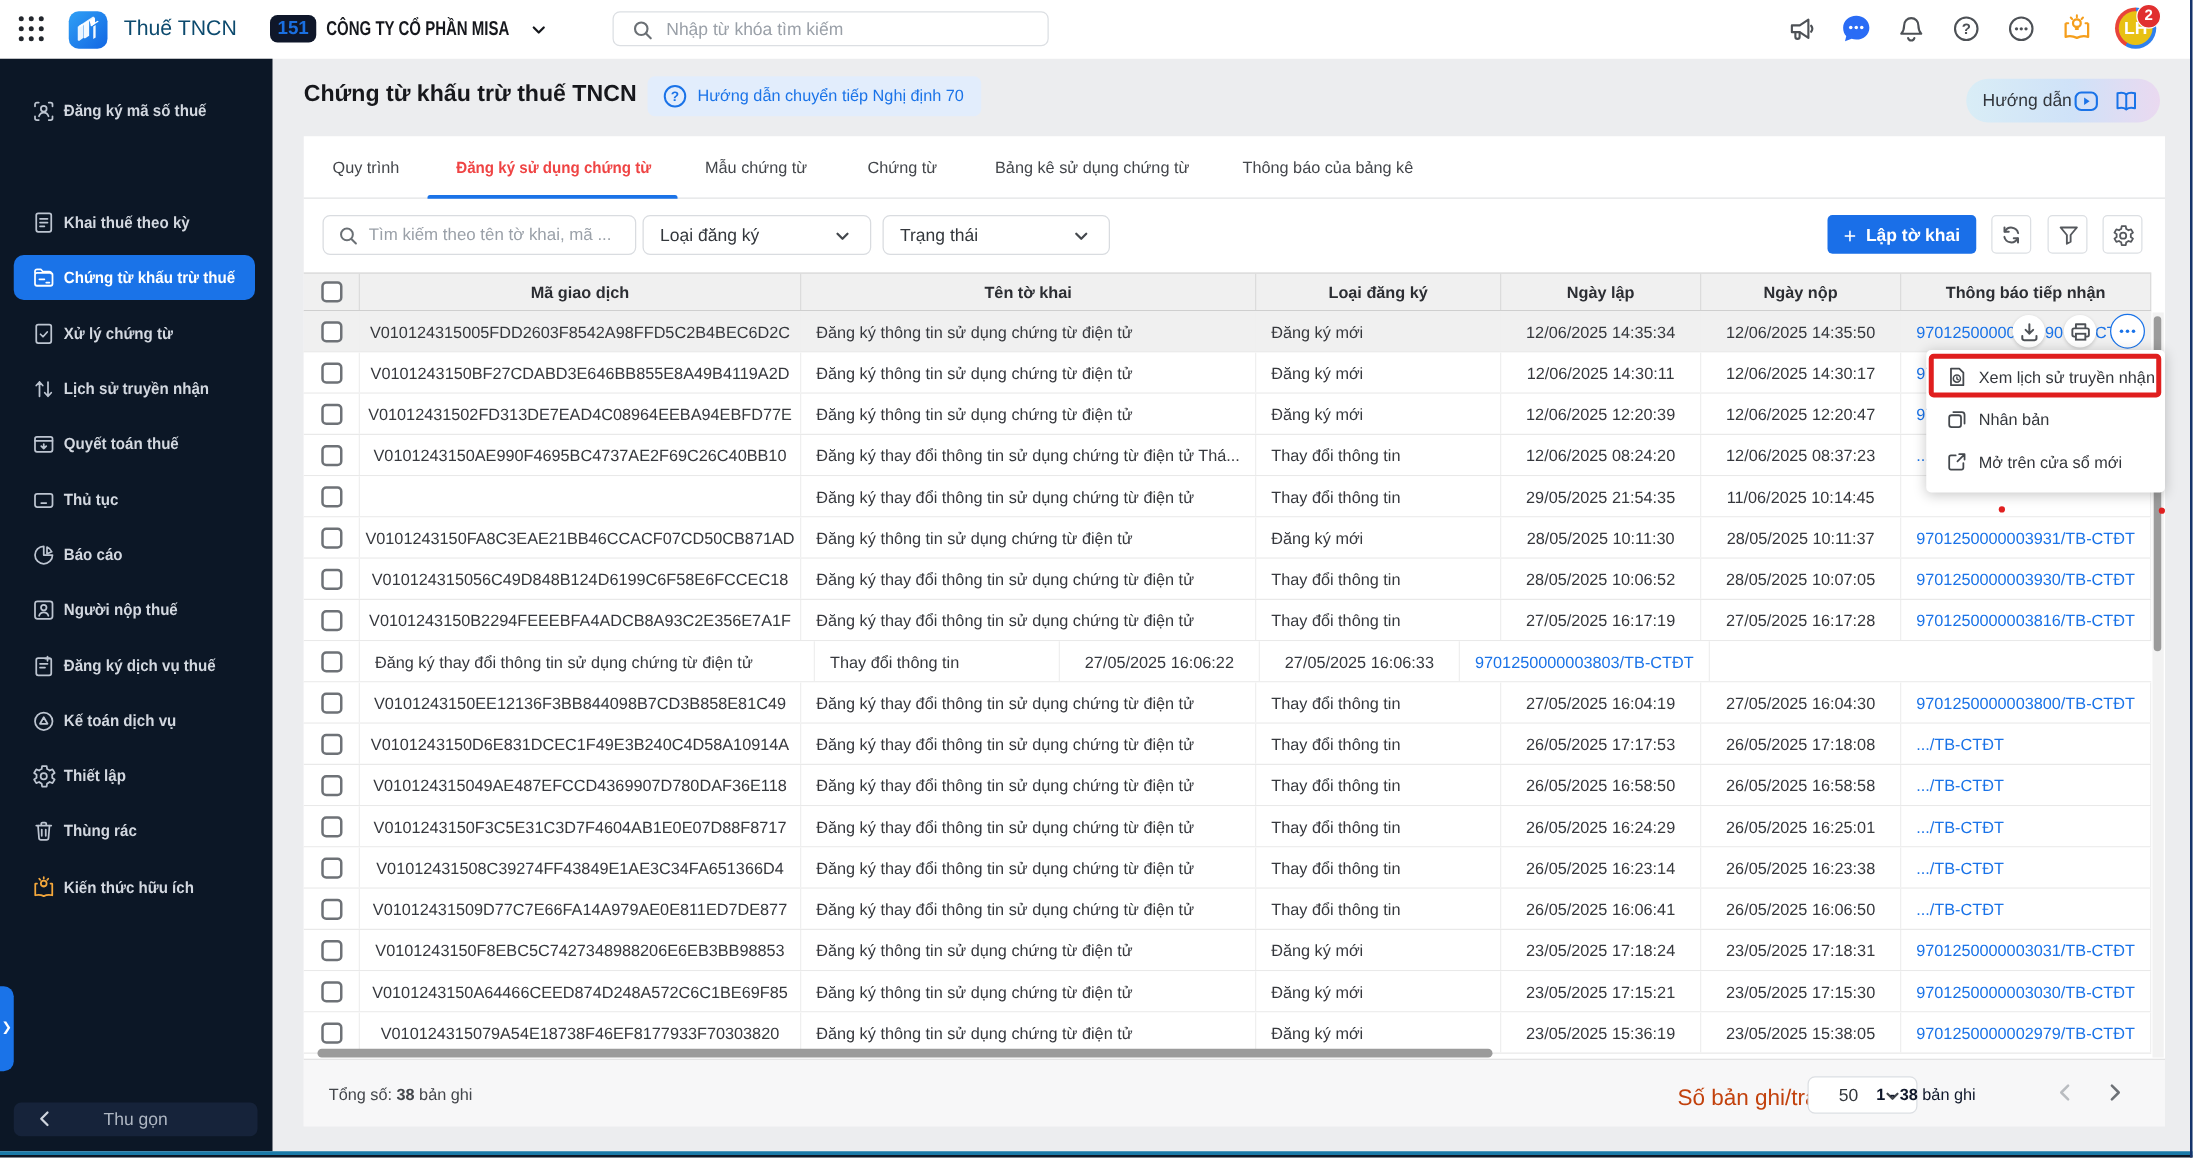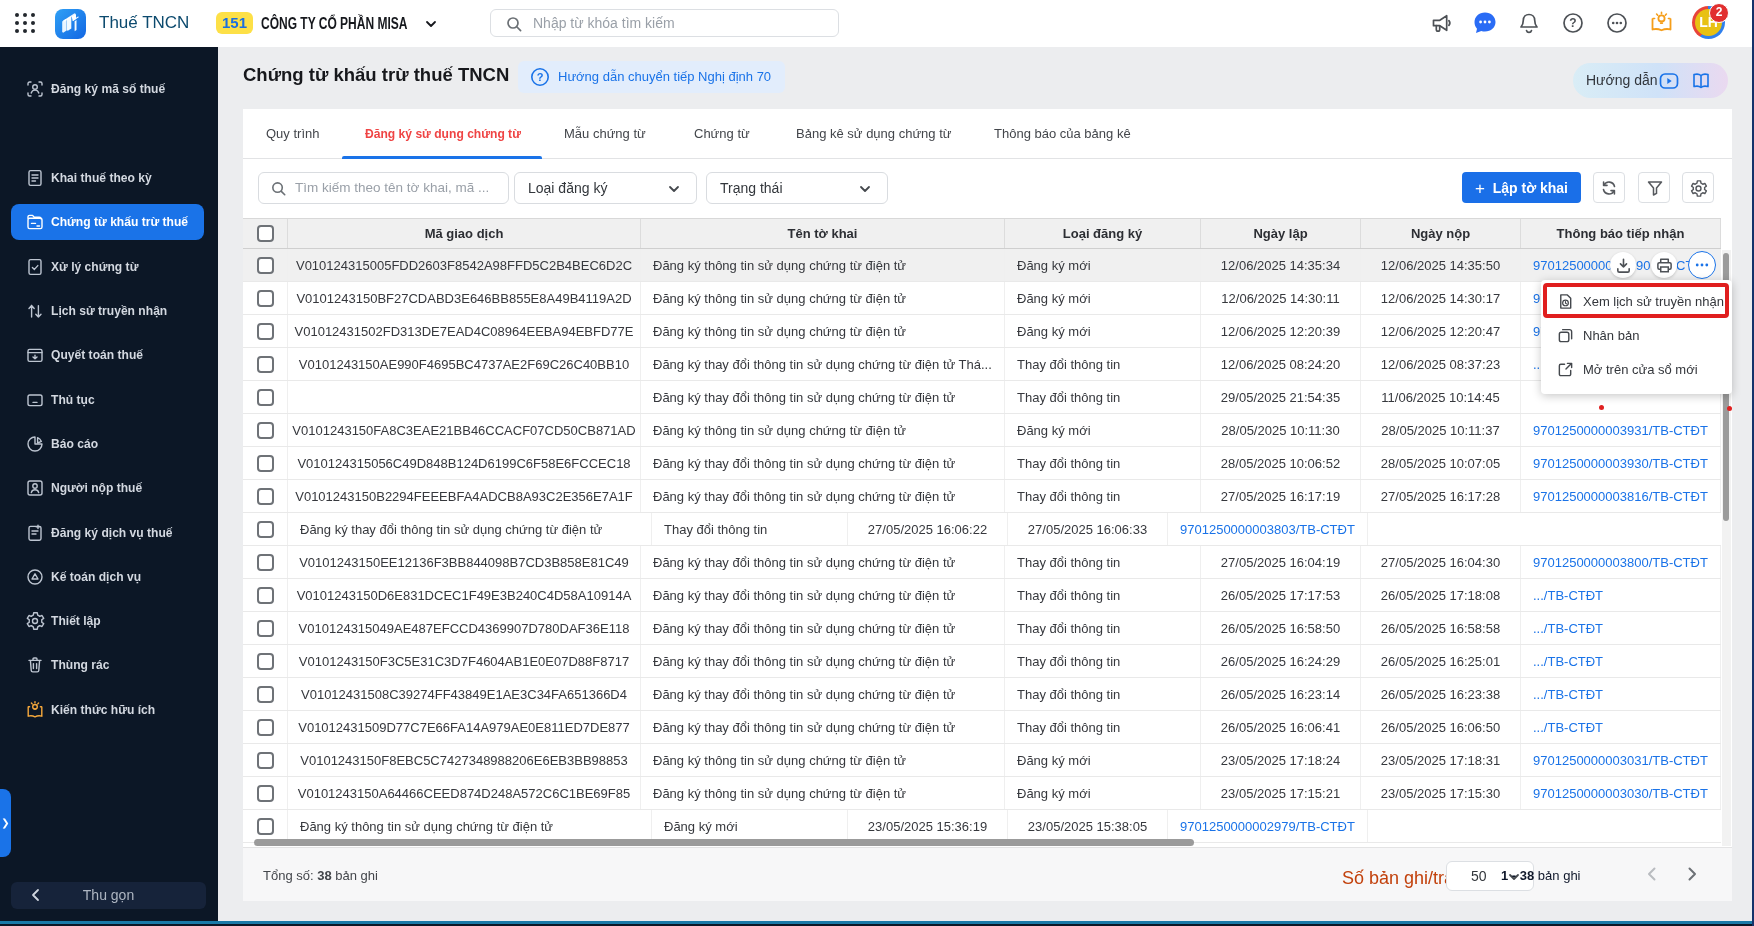--- a/index.html
+++ b/index.html
@@ -3,21 +3,21 @@
 <style>
 *{margin:0;padding:0;box-sizing:border-box}
 html,body{width:1754px;height:926px;overflow:hidden;font-family:"Liberation Sans",sans-serif;background:#ecedef}
 .abs{position:absolute}
 
 #hdr{position:absolute;left:0;top:0;width:1754px;height:47px;background:#fff}
 #grid9{position:absolute;left:15px;top:13px;width:22px;height:22px}
 #grid9 i{position:absolute;width:4.4px;height:4.4px;border-radius:50%;background:#23272d}
 #logo{position:absolute;left:55px;top:9px;width:31px;height:30px;border-radius:8px;background:linear-gradient(135deg,#2fa0f5,#1266e3)}
 #appname{position:absolute;left:99px;top:13px;font-size:17px;font-weight:normal;color:#0c4a6e}
-#badge151{position:absolute;left:216px;top:12px;width:37px;height:22px;background:#fde047;border-radius:6px;color:#1a6fe0;font-size:15px;font-weight:bold;text-align:center;line-height:22px}
+#badge151{position:absolute;left:216px;top:12px;width:37px;height:22px;background:#0f172a;border-radius:6px;color:#1a6fe0;font-size:15px;font-weight:bold;text-align:center;line-height:22px}
 #cname{position:absolute;left:261px;top:15px;font-size:16px;font-weight:bold;color:#16181d;display:inline-block;transform:scaleX(.75);transform-origin:0 50%;white-space:nowrap}
 #cchev{position:absolute;left:424px;top:17px}
 #hsearch{position:absolute;left:490px;top:9px;width:349px;height:28px;border:1px solid #dcdfe3;border-radius:6px;background:#fff}
 #hsearch span{position:absolute;left:42px;top:5px;font-size:14px;color:#9aa0a8}
 .hico{position:absolute;top:11px}
 #avatar{position:absolute;left:1692px;top:6px;width:33px;height:33px;border-radius:50%;background:conic-gradient(from 0deg,#2f80ed 0deg 210deg,#e8443a 210deg 360deg)}
 #avatar .in{position:absolute;left:3px;top:3px;width:27px;height:27px;border-radius:50%;background:#e8c113;color:#fff;font-size:14px;font-weight:bold;text-align:center;line-height:27px}
 #avbadge{position:absolute;left:1709px;top:3px;width:20px;height:20px;border-radius:50%;background:#e12f2f;border:1.5px solid #fff;color:#fff;font-size:12px;font-weight:bold;text-align:center;line-height:17px}
 
 #sbar{position:absolute;left:0;top:47px;width:218px;height:874px;background:#0c1726}
@@ -547,20 +547,21 @@
         <div class="c4">23/05/2025 17:15:21</div>
         <div class="c5">23/05/2025 17:15:30</div>
         <div class="c6">
           <span class="lk">9701250000003030/TB-CTĐT</span>
         </div>
       </div>
 <div class="row">
         <div class="c0">
           <span class="cb"></span>
         </div>
+        <div class="c1">V010124315079A54E18738F46EF8177933F70303820</div>
         <div class="c2">Đăng ký thông tin sử dụng chứng từ điện tử</div>
         <div class="c3">Đăng ký mới</div>
         <div class="c4">23/05/2025 15:36:19</div>
         <div class="c5">23/05/2025 15:38:05</div>
         <div class="c6">
           <span class="lk">9701250000002979/TB-CTĐT</span>
         </div>
       </div>
   </div>
 </div>

